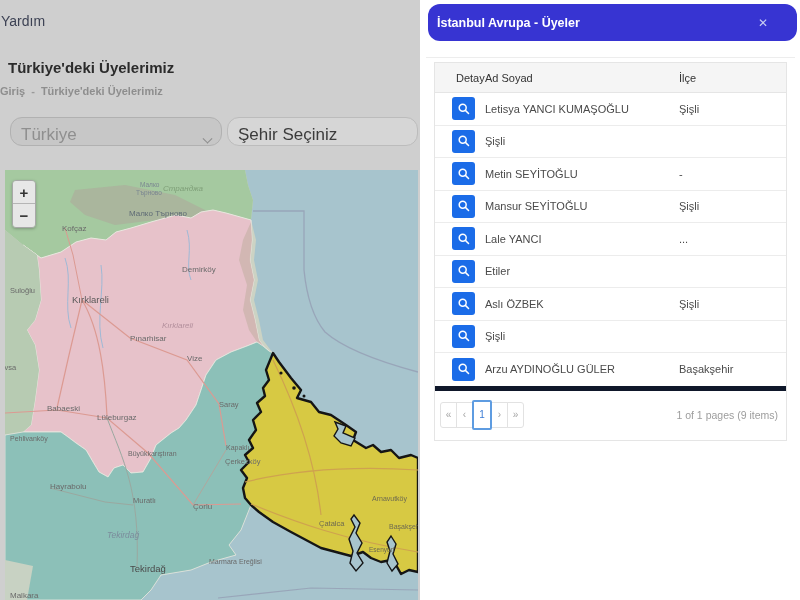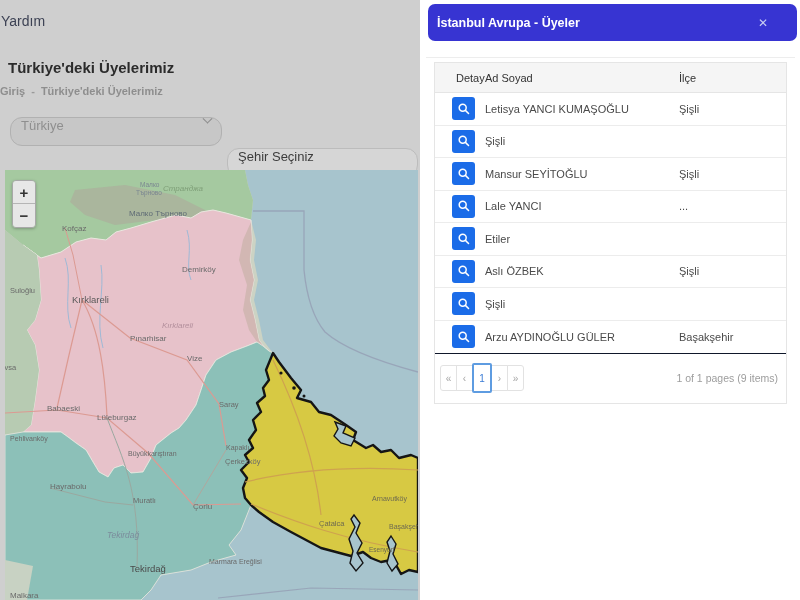--- a/index.html
+++ b/index.html
@@ -8,54 +8,54 @@
   .stage { position:relative; width:800px; height:600px; background:#ffffff; }
 
   
   .left { position:absolute; left:0; top:0; width:420px; height:600px;
     background:#cfcfcf; overflow:hidden; }
   .nav-help { position:absolute; left:1px; top:13px; font-size:14px; color:#3d4254; }
   .page-title { position:absolute; left:8px; top:59px; font-size:15px; font-weight:bold; color:#2b2b2b; }
   .breadcrumb { position:absolute; left:0; top:85px; font-size:11px; color:#8e8e8e;font-weight:bold; }
   .breadcrumb .sep { margin:0 3px; color:#9a9a9a; }
   .select { position:absolute; top:117px; height:29px; border-radius:12px;
-    font-size:13px; display:flex; align-items:flex-start; padding:0 10px; }
+    font-size:17px; display:flex; align-items:flex-end; padding:0 10px; }
   .select.country { left:10px; width:212px; background:#c7c7c7; border:1px solid #b1b1b1; color:#8f8f8f; }
-  .select.city { left:227px; width:191px; background:#d6d6d6; border:1px solid #bcbcbc; color:#3c3c3c;margin-top:31px; }
+  .select.city { left:227px; width:191px; background:#d6d6d6; border:1px solid #bcbcbc; color:#3c3c3c; }
   .chev { margin-left:auto; width:7px; height:7px; border-right:1.5px solid #8a8a8a;
     border-bottom:1.5px solid #8a8a8a; transform:rotate(45deg) translate(-2px,-2px); }
 
   .map-wrap { position:absolute; left:5px; top:170px; width:413px; height:430px; background:#a7c4cd; }
   .map-wrap svg { display:block; }
   svg text { font-family:"Liberation Sans","DejaVu Sans",sans-serif; }
   .zoomctl { position:absolute; left:7px; top:10px; width:24px;
     border:1px solid #a8a8a8; border-radius:4px; overflow:hidden;
     box-shadow:0 1px 3px rgba(0,0,0,.25); }
   .zoomctl button { display:block; width:100%; height:23px; background:#e7e7e7;
     border:none; font-size:15px; font-weight:bold; color:#333; line-height:21px; cursor:pointer; }
   .zoomctl button:first-child { border-bottom:1px solid #b5b5b5; }
 
   
   .panel { position:absolute; left:420px; top:0; width:380px; height:600px; background:#ffffff; }
   .panel-header { position:absolute; left:8px; right:3px; top:4px; height:37px;
-    background:#3734d2; border-radius:7px; display:flex; align-items:center; padding:0 9px; }
+    background:#3734d2; border-radius:12px; display:flex; align-items:center; padding:0 9px; }
   .panel-title { color:#ffffff; font-size:12.5px; font-weight:bold; }
   .panel-close { margin-left:auto; margin-right:20px; color:#c9cdf2; font-size:12px; cursor:pointer; }
   .panel-divider { position:absolute; left:6px; right:5px; top:57px; border-top:1px solid #ededed; }
 
   .tablebox { position:absolute; left:14px; right:13px; top:62px;
     border:1px solid #e5e5e5; background:#fff; }
   .thead { display:flex; height:30px; align-items:center; background:#f5f5f5;
     border-bottom:1px solid #e5e5e5; font-size:11px; font-weight:normal; color:#333; }
   .col-detay { width:50px; padding-left:21px; flex:none; }
   .col-name  { flex:1; }
   .col-dist  { width:107px; flex:none; }
   .trow { display:flex; height:32.5px; align-items:center; border-bottom:1px solid #ececec; }
   .trow:last-child { border-bottom:none; }
-  .tbody { border-bottom:1px solid #0f172a; }
+  .tbody { border-bottom:5px solid #0f172a; }
   .cell { font-size:11px; color:#4a4a4a; }
   .detail-cell { width:50px; padding-left:17px; flex:none; }
   .detail-btn { width:23px; height:23px; background:#1b6ce8; border:none; border-radius:3px;
     cursor:pointer; display:flex; align-items:center; justify-content:center; }
   .pager { display:flex; align-items:center; padding:9px 8px 10px 5px; }
   .pbtn { min-width:17px; height:26px; background:#fff; border:1px solid #e2e2e2;
     color:#a5a5a5; font-size:10px; padding:0 3px; cursor:pointer; margin-left:-1px; }
   .pbtn.first { border-radius:3px 0 0 3px; margin-left:0; }
   .pbtn.last { border-radius:0 3px 3px 0; }
   .pbtn.active { border:2px solid #5e9ce1; color:#3a7bd5; height:30px; min-width:20px;
@@ -240,20 +240,32 @@
           </div>
           <div class="trow">
             <span class="detail-cell">
               <button class="detail-btn">
                 <svg width="14" height="14" viewBox="0 0 16 16">
                   <circle cx="6.5" cy="6.5" r="4" fill="none" stroke="#ffffff" stroke-width="1.7"></circle>
                   <line x1="9.6" y1="9.6" x2="13.2" y2="13.2" stroke="#ffffff" stroke-width="1.7" stroke-linecap="round"></line>
                 </svg>
               </button>
             </span>
+            <span class="cell col-name">Metin SEYİTOĞLU</span>
+            <span class="cell col-dist">-</span>
+          </div>
+          <div class="trow">
+            <span class="detail-cell">
+              <button class="detail-btn">
+                <svg width="14" height="14" viewBox="0 0 16 16">
+                  <circle cx="6.5" cy="6.5" r="4" fill="none" stroke="#ffffff" stroke-width="1.7"></circle>
+                  <line x1="9.6" y1="9.6" x2="13.2" y2="13.2" stroke="#ffffff" stroke-width="1.7" stroke-linecap="round"></line>
+                </svg>
+              </button>
+            </span>
             <span class="cell col-name">Mansur SEYİTOĞLU</span>
             <span class="cell col-dist">Şişli</span>
           </div>
           <div class="trow">
             <span class="detail-cell">
               <button class="detail-btn">
                 <svg width="14" height="14" viewBox="0 0 16 16">
                   <circle cx="6.5" cy="6.5" r="4" fill="none" stroke="#ffffff" stroke-width="1.7"></circle>
                   <line x1="9.6" y1="9.6" x2="13.2" y2="13.2" stroke="#ffffff" stroke-width="1.7" stroke-linecap="round"></line>
                 </svg>

